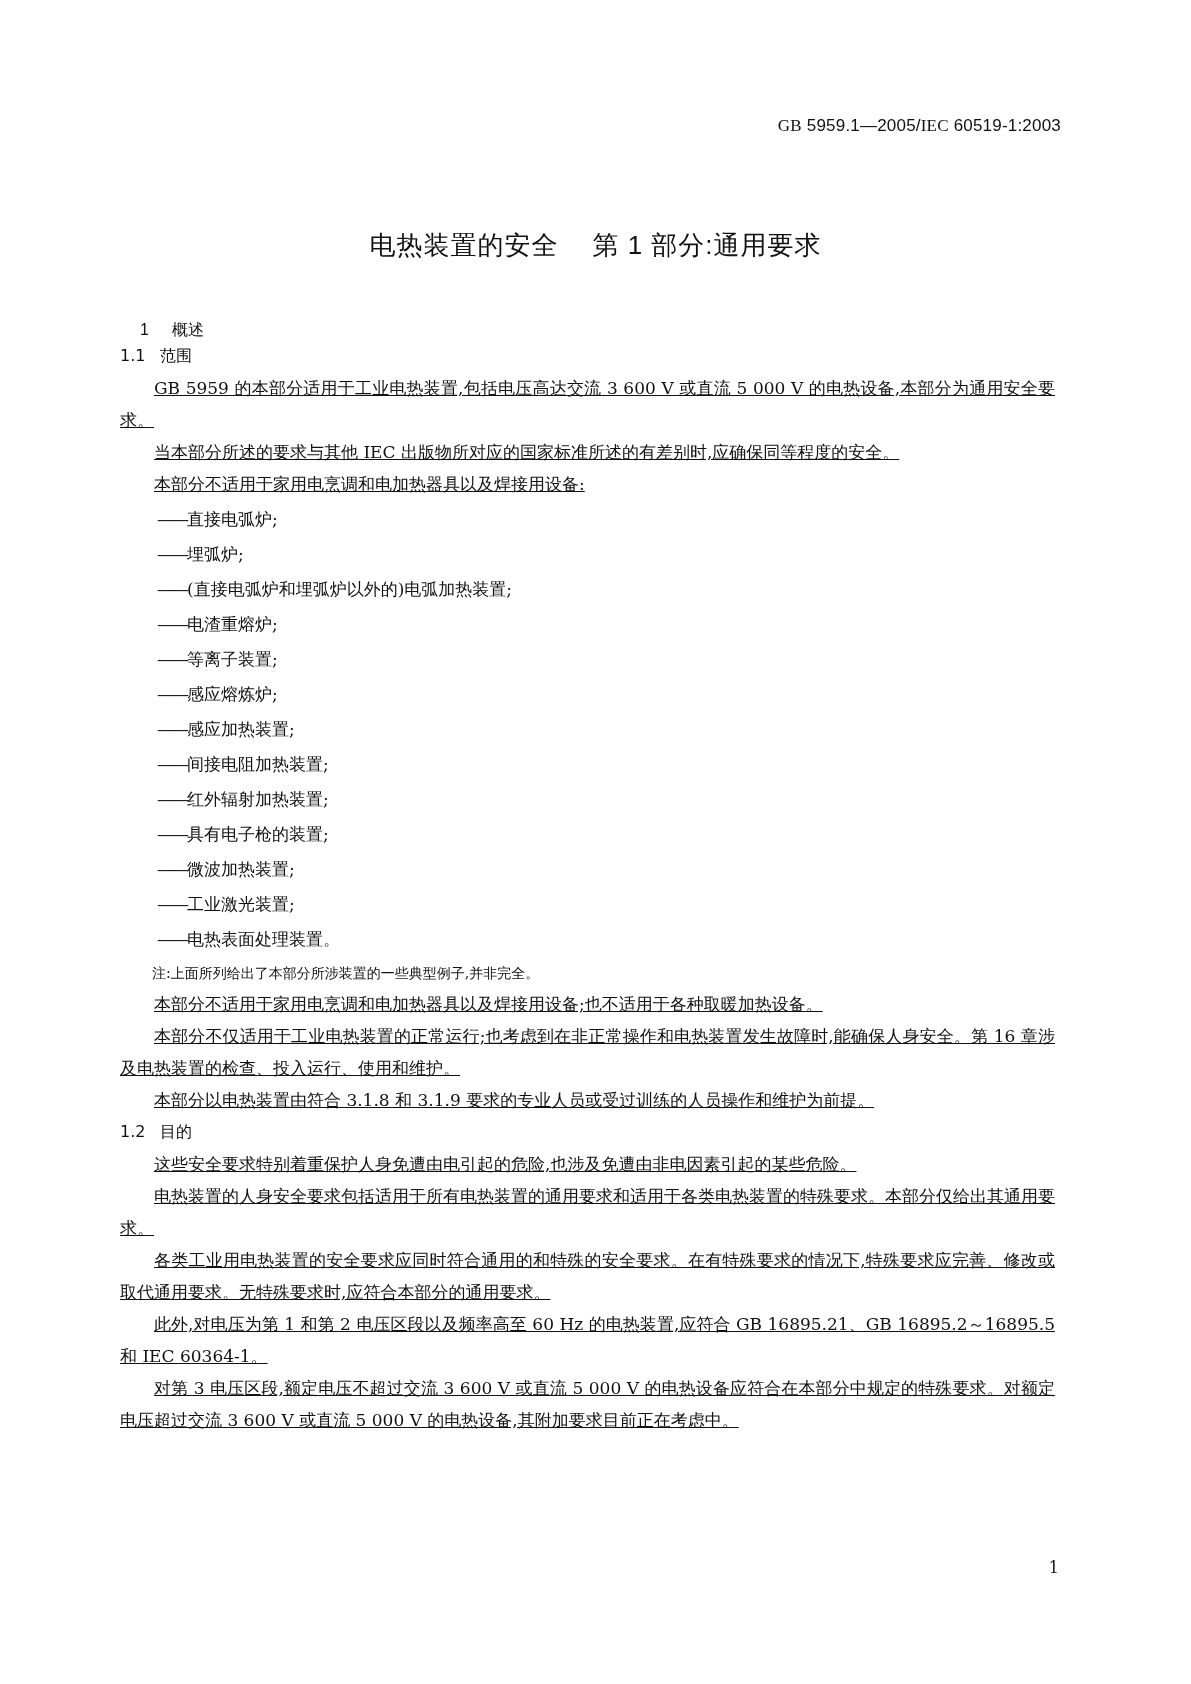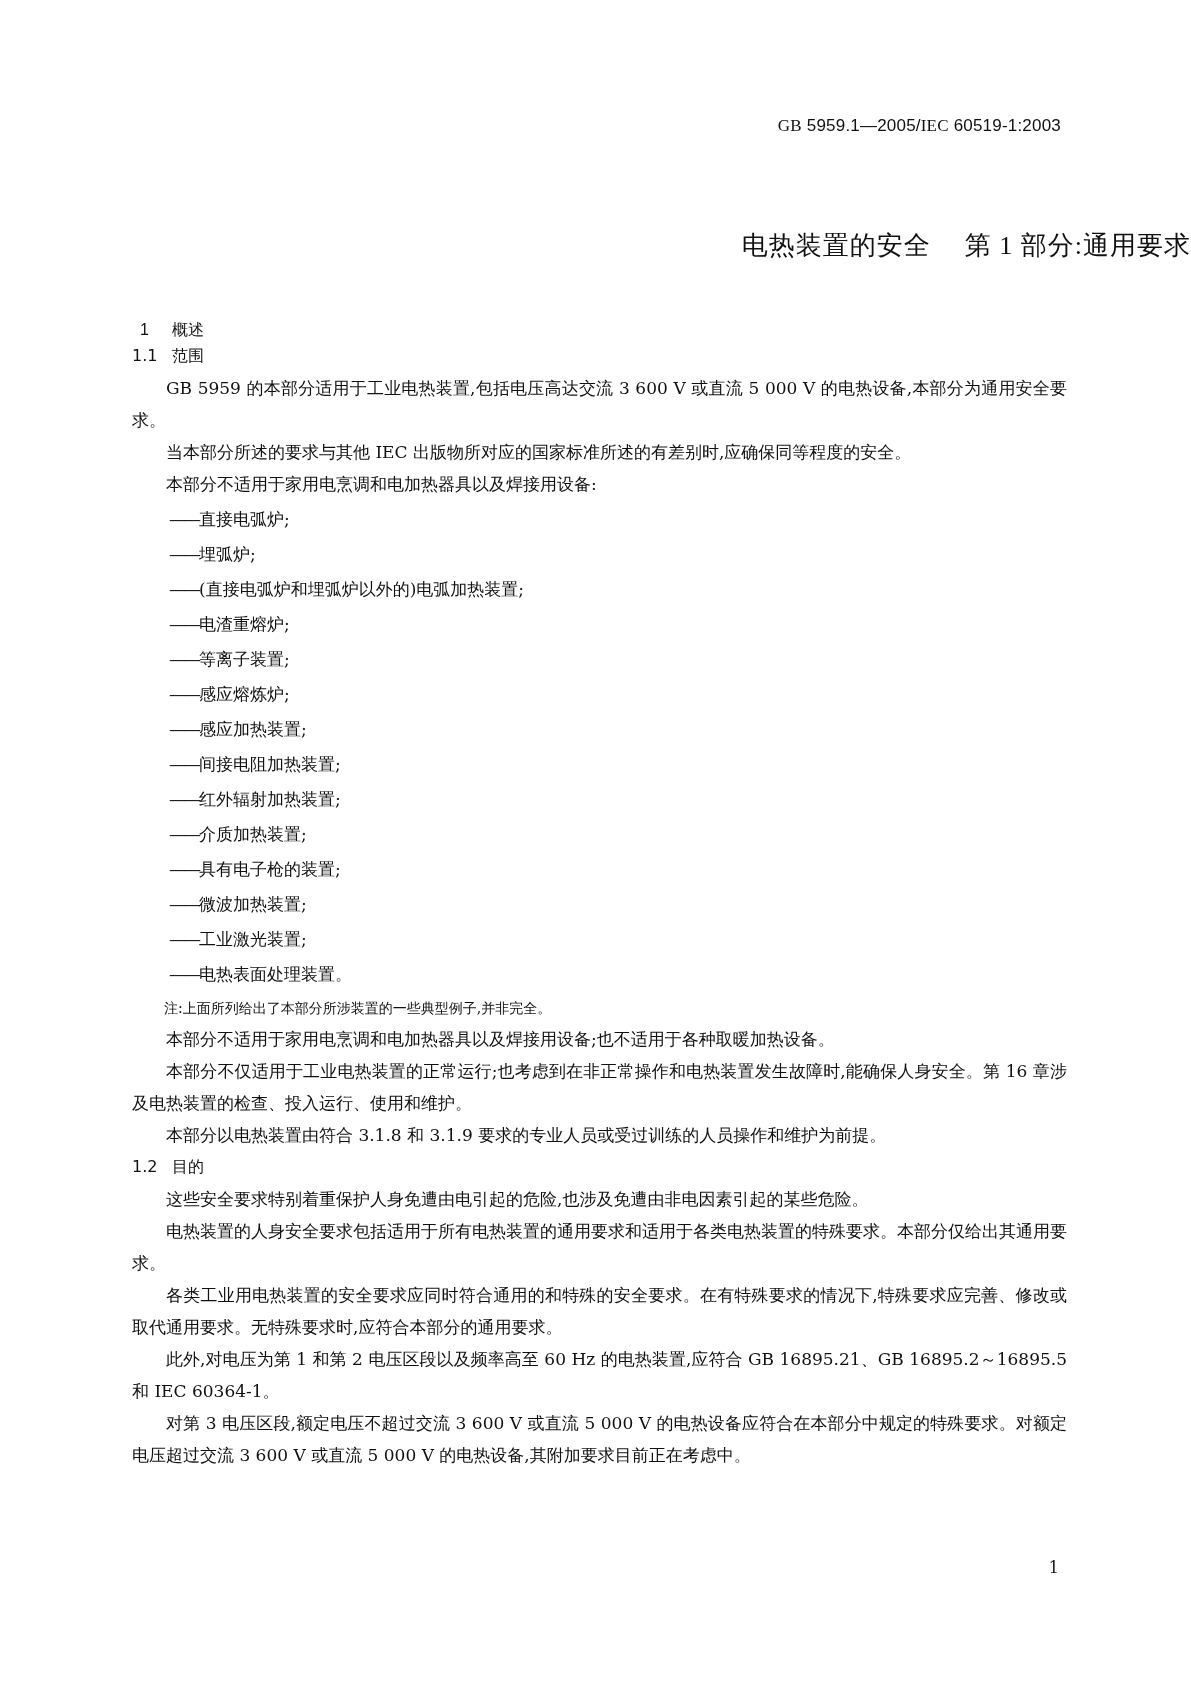--- a/index.html
+++ b/index.html
@@ -8,40 +8,40 @@
     font-family: "DejaVu Serif", "Liberation Serif", serif;
     color: #111;
   }
   .header-code {
     position: absolute; top: 116px; right: 130px;
     font-family: "Liberation Sans", "DejaVu Sans", sans-serif;
     font-size: 17px; letter-spacing: 0.2px;
   }
   .header-code .b { font-family: "Liberation Serif", serif; font-weight: normal; }
   .doc-title {
-    position: absolute; top: 228px; left: 0; width: 1191px; text-align: right;
-    font-family: Liberation Serif, serif;
+    position: absolute; top: 228px; left: 0; width: 1191px; text-align: center;
+    font-family: Liberation Sans, sans-serif;
     font-size: 26px; letter-spacing: 1px;
   }
   .doc-title .gap { display: inline-block; width: 34px; }
   .content {
-    position: absolute; top: 0; left: 132px; width: 935px;
+    position: absolute; top: 0; left: 120px; width: 935px;
     font-size: 17px; line-height: 32px;
   }
   .h1 {
     position: absolute; left: 140px; top: 320px;
     font-family: Liberation Sans, sans-serif; font-size: 16px;
   }
   .h2 {
     font-family: "DejaVu Sans", "Liberation Sans", sans-serif; font-size: 16px;
     line-height: 32px;
   }
   .num { display: inline-block; width: 32px; }
   .num2 { display: inline-block; width: 40px; }
-  .p { text-indent: 34px; text-align: justify; margin: 0; }
+  .p { text-indent: 34px; text-align: justify; margin: 0; text-decoration: underline; }
   .li { margin: 3px; padding-left: 34px; }
   .dash { letter-spacing: -2px; }
   .note { font-size: 14px; padding-left: 32px; line-height: 30px; }
   .page-num {
     position: absolute; top: 1558px; right: 132px; font-size: 16px;
   }
 </style>
 </head>
 <body>
 
@@ -70,21 +70,20 @@
     <div>
       <p class="li"><span class="dash">——</span><span>直接电弧炉;</span></p>
       <p class="li"><span class="dash">——</span><span>埋弧炉;</span></p>
       <p class="li"><span class="dash">——</span><span>(直接电弧炉和埋弧炉以外的)电弧加热装置;</span></p>
       <p class="li"><span class="dash">——</span><span>电渣重熔炉;</span></p>
       <p class="li"><span class="dash">——</span><span>等离子装置;</span></p>
       <p class="li"><span class="dash">——</span><span>感应熔炼炉;</span></p>
       <p class="li"><span class="dash">——</span><span>感应加热装置;</span></p>
       <p class="li"><span class="dash">——</span><span>间接电阻加热装置;</span></p>
       <p class="li"><span class="dash">——</span><span>红外辐射加热装置;</span></p>
-      <p class="li"><span class="dash">——</span><span>介质加热装置;</span></p>
       <p class="li"><span class="dash">——</span><span>具有电子枪的装置;</span></p>
       <p class="li"><span class="dash">——</span><span>微波加热装置;</span></p>
       <p class="li"><span class="dash">——</span><span>工业激光装置;</span></p>
       <p class="li"><span class="dash">——</span><span>电热表面处理装置。</span></p>
     </div>
 
     <div class="note">注:上面所列给出了本部分所涉装置的一些典型例子,并非完全。</div>
     <p class="p">本部分不适用于家用电烹调和电加热器具以及焊接用设备;也不适用于各种取暖加热设备。</p>
     <p class="p">本部分不仅适用于工业电热装置的正常运行;也考虑到在非正常操作和电热装置发生故障时,能确保人身安全。第 16 章涉及电热装置的检查、投入运行、使用和维护。</p>
     <p class="p">本部分以电热装置由符合 3.1.8 和 3.1.9 要求的专业人员或受过训练的人员操作和维护为前提。</p>

